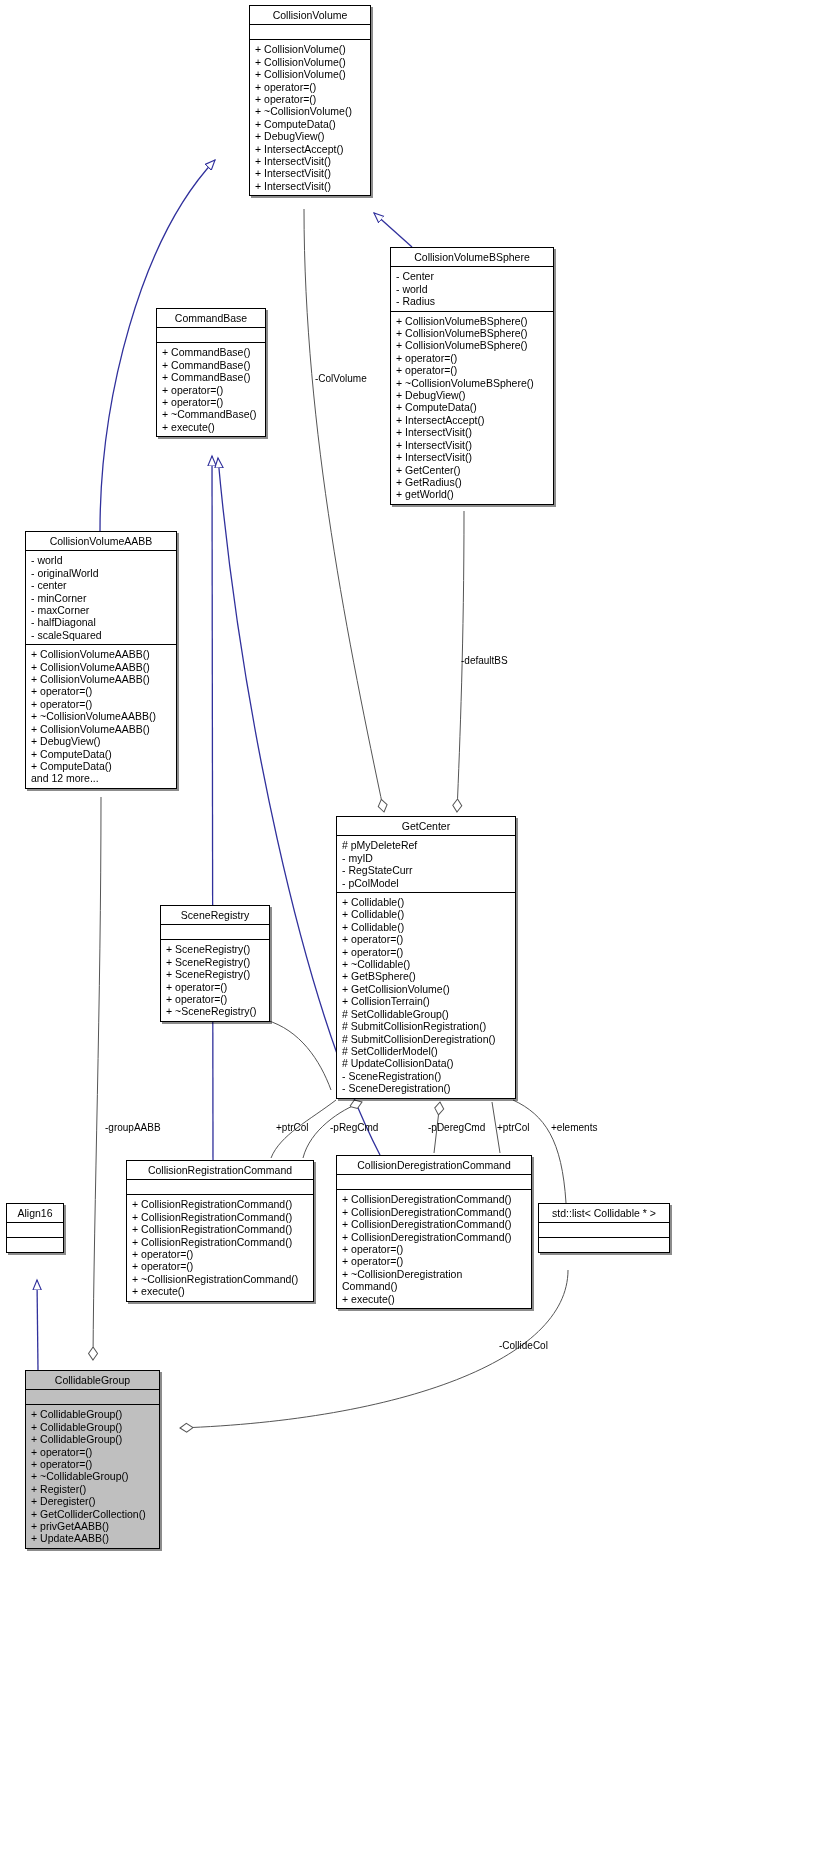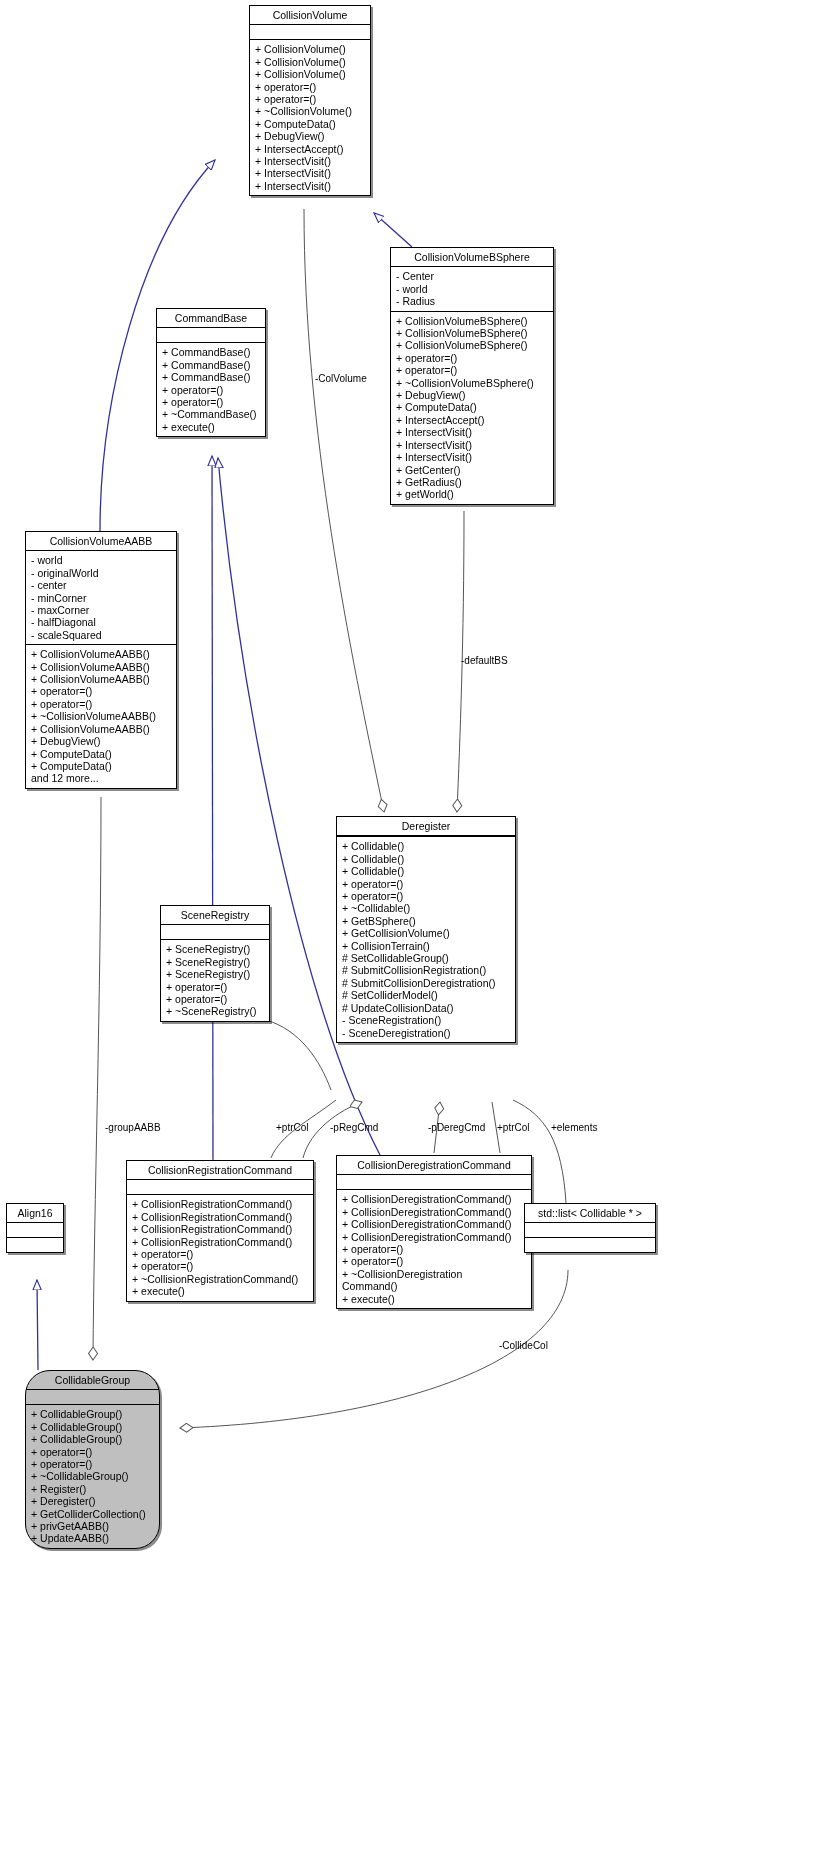--- a/index.html
+++ b/index.html
@@ -215,22 +215,28 @@
       <div class="row">+ SceneRegistry()</div>
       <div class="row">+ SceneRegistry()</div>
       <div class="row">+ SceneRegistry()</div>
       <div class="row">+ operator=()</div>
       <div class="row">+ operator=()</div>
       <div class="row">+ ~SceneRegistry()</div>
     </div>
   </div>
 
   <div class="node" style="left:336px;top:816px;width:180px;">
-    <div class="title">Deregister</div>
-    <div class="sep"></div>
+    <div class="title">GetCenter</div>
+    <div class="sep"></div>
+    <div class="compartment">
+      <div class="row"># pMyDeleteRef</div>
+      <div class="row">- myID</div>
+      <div class="row">- RegStateCurr</div>
+      <div class="row">- pColModel</div>
+    </div>
     <div class="sep"></div>
     <div class="compartment">
       <div class="row">+ Collidable()</div>
       <div class="row">+ Collidable()</div>
       <div class="row">+ Collidable()</div>
       <div class="row">+ operator=()</div>
       <div class="row">+ operator=()</div>
       <div class="row">+ ~Collidable()</div>
       <div class="row">+ GetBSphere()</div>
       <div class="row">+ GetCollisionVolume()</div>
@@ -273,37 +279,37 @@
       <div class="row">+ CollisionDeregistrationCommand()</div>
       <div class="row">+ CollisionDeregistrationCommand()</div>
       <div class="row">+ operator=()</div>
       <div class="row">+ operator=()</div>
       <div class="row">+ ~CollisionDeregistration</div>
       <div class="row">Command()</div>
       <div class="row">+ execute()</div>
     </div>
   </div>
 
-  <div class="node" style="left:524px;top:1203px;width:132px;">
+  <div class="node" style="left:538px;top:1203px;width:132px;">
     <div class="title">std::list&lt; Collidable * &gt;</div>
     <div class="sep"></div>
     <div class="compartment empty"></div>
     <div class="sep"></div>
     <div class="compartment empty"></div>
   </div>
 
   <div class="node" style="left:6px;top:1203px;width:58px;">
     <div class="title">Align16</div>
     <div class="sep"></div>
     <div class="compartment empty"></div>
     <div class="sep"></div>
     <div class="compartment empty"></div>
   </div>
 
-  <div class="node highlight" style="left:25px;top:1370px;width:135px;border-radius:25px;">
+  <div class="node highlight" style="left:25px;top:1370px;width:135px;">
     <div class="title">CollidableGroup</div>
     <div class="sep"></div>
     <div class="compartment empty"></div>
     <div class="sep"></div>
     <div class="compartment">
       <div class="row">+ CollidableGroup()</div>
       <div class="row">+ CollidableGroup()</div>
       <div class="row">+ CollidableGroup()</div>
       <div class="row">+ operator=()</div>
       <div class="row">+ operator=()</div>

